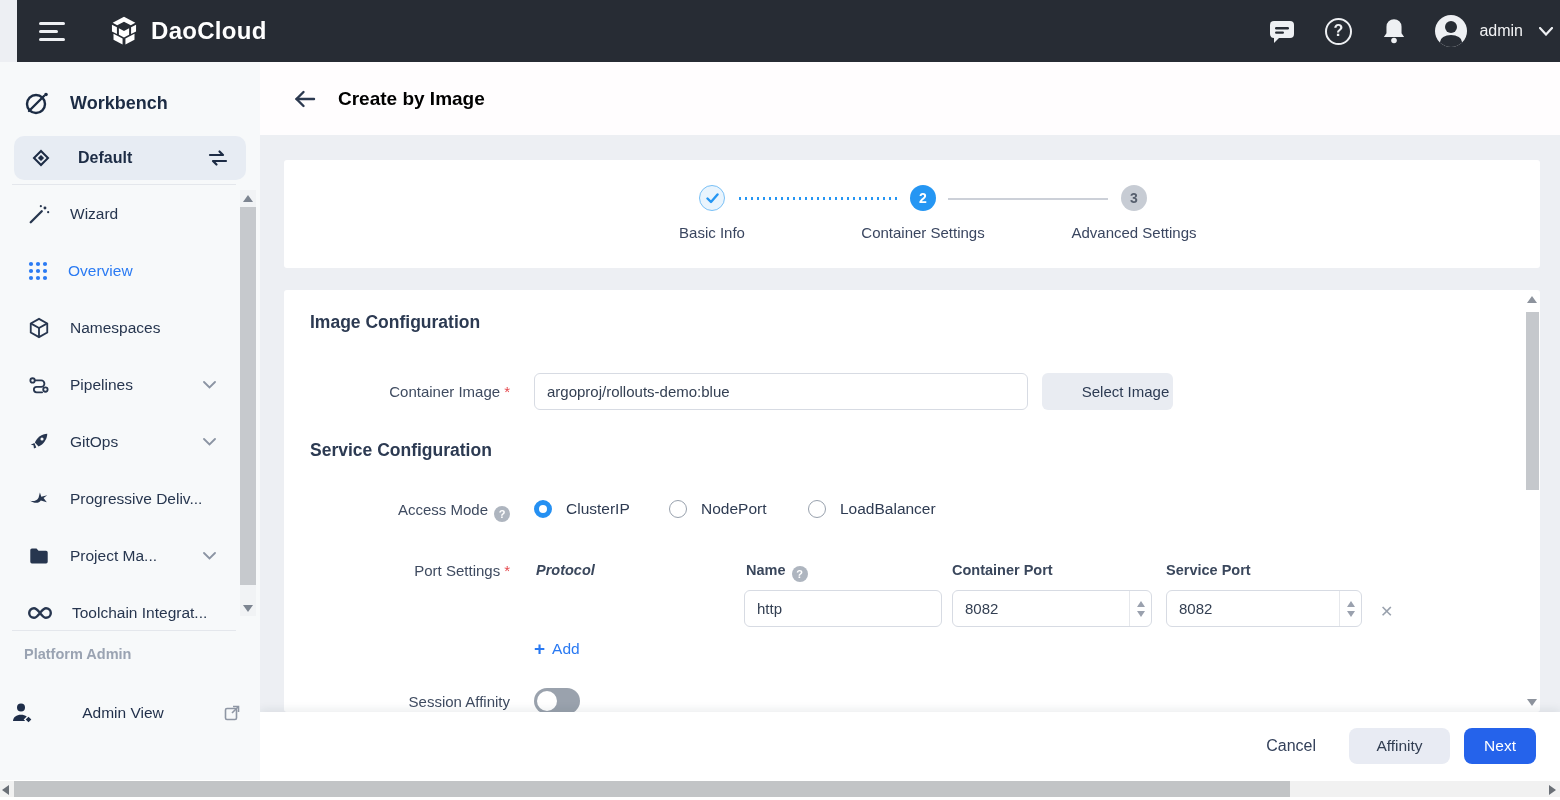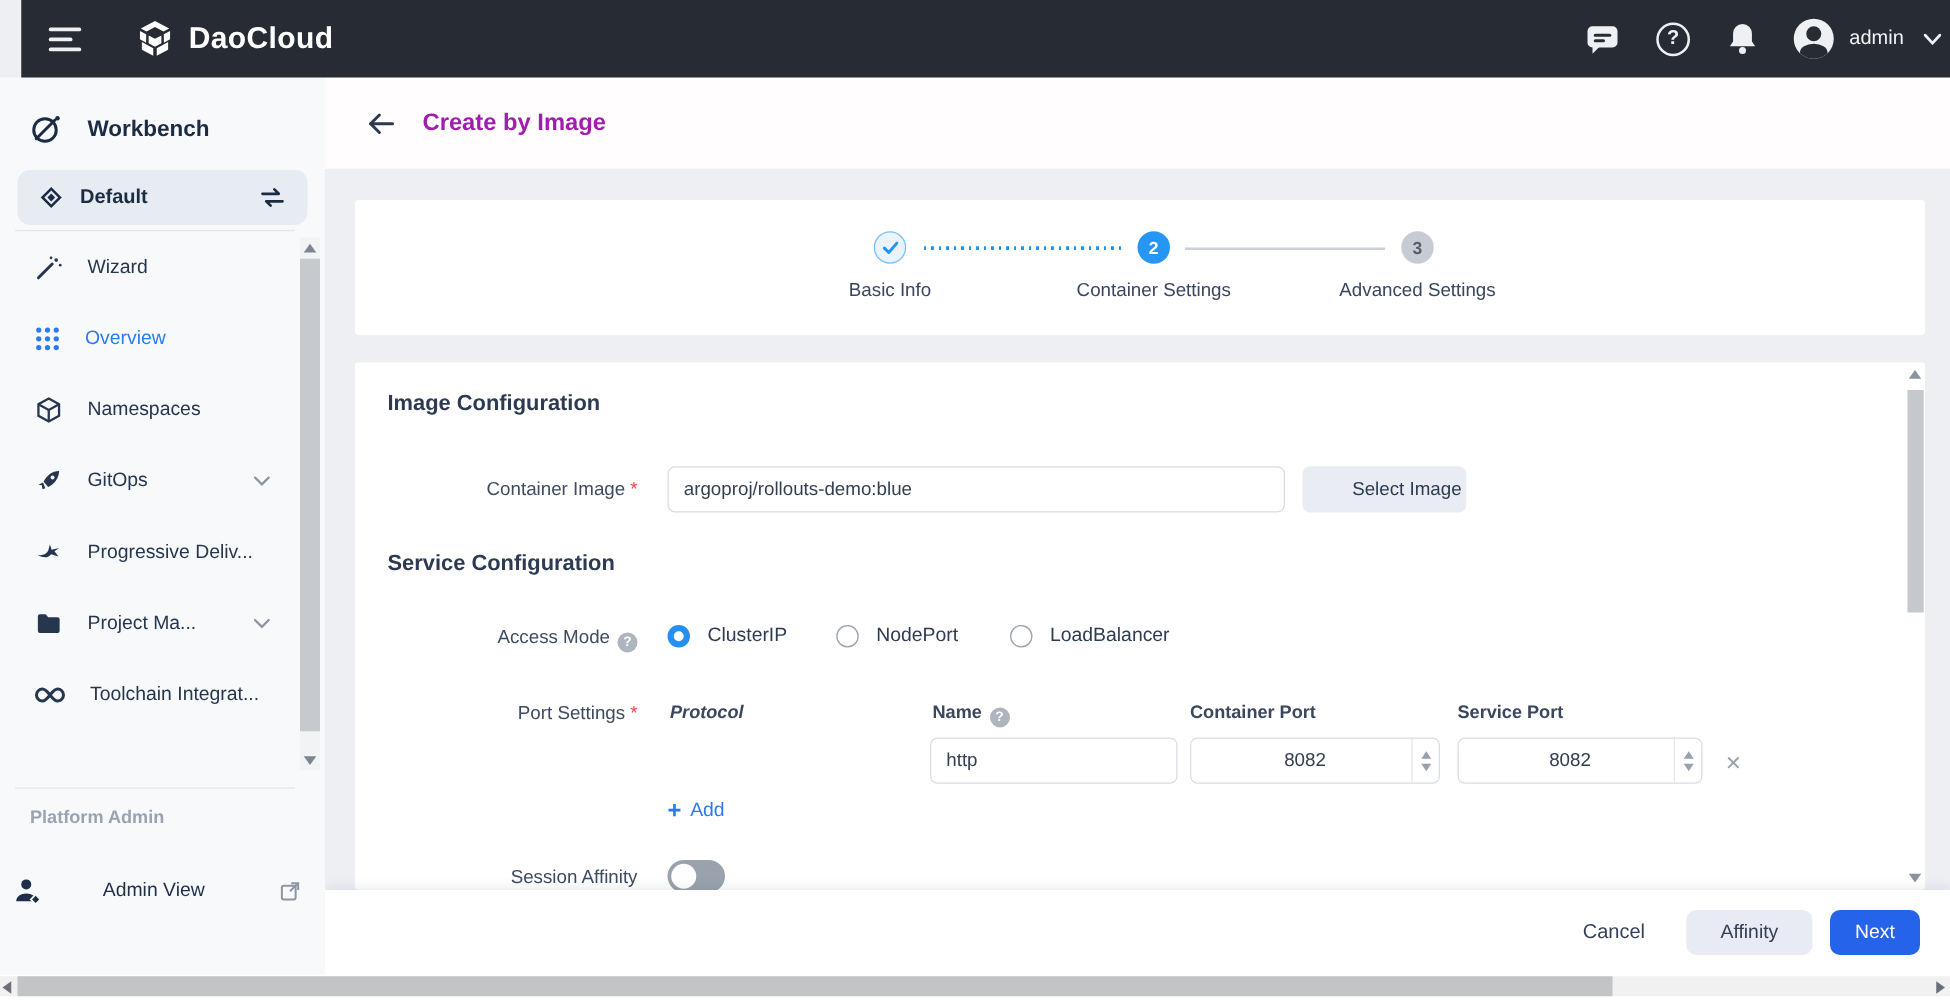--- a/index.html
+++ b/index.html
@@ -21,21 +21,21 @@
 .avatar .head { position:absolute; top:6px; left:10px; width:12px; height:12px; border-radius:50%; background:#272c34; }
 .avatar .body { position:absolute; top:20px; left:5px; width:22px; height:14px; border-radius:50% 50% 0 0; background:#272c34; }
 .user-name { color:#f2f3f5; font-size:16px; margin-left:-14px; }
 .tb-caret { margin-left:-10px; }
 
 
 .sidebar { position:absolute; top:62px; left:0; width:260px; bottom:20px; background:#f7f9fa; z-index:20; }
 .wb-row { display:flex; align-items:center; gap:20px; padding:28px 0 0 24px; }
 .wb-title { font-size:18px; font-weight:700; color:#1c2c44; }
 .workspace-pill { position:absolute; top:74px; left:14px; width:232px; height:44px; background:#e7ecf3; border-radius:10px; display:flex; align-items:center; padding:0 16px; cursor:pointer; }
-.workspace-pill .ws-label { font-size:16px; font-weight:700; color:#1d2c45; margin-left:12px; }
+.workspace-pill .ws-label { font-size:16px; font-weight:700; color:#1d2c45; margin-left:26px; }
 .workspace-pill .swap { margin-left:auto; }
 .side-divider { position:absolute; left:12px; right:24px; height:1px; background:#e4e7ec; }
 .menu { position:absolute; top:123px; left:0; width:240px; }
 .menu-item { height:57px; display:flex; align-items:center; padding-left:28px; gap:20px; cursor:pointer; }
 .menu-item .mi-label { font-size:15.5px; color:#27364f; }
 .menu-item.active .mi-label { color:#2b7bf3; }
 .mi-caret { margin-left:auto; margin-right:24px; }
 .section-label { position:absolute; top:584px; left:24px; font-size:14.5px; font-weight:700; color:#9aa3b2; }
 .admin-item { position:absolute; top:628px; left:0; width:240px; height:46px; display:flex; align-items:center; padding-left:10px; gap:18px; cursor:pointer;justify-content:space-between; }
 .admin-item .mi-label { font-size:15.5px; color:#1f2e49; }
@@ -44,21 +44,21 @@
 .side-scroll { position:absolute; left:240px; top:128px; width:16px; height:426px; background:#f1f3f5; }
 .scroll-arrow { width:100%; height:16px; display:flex; align-items:center; justify-content:center; }
 .tri-up { width:0; height:0; border-left:5px solid transparent; border-right:5px solid transparent; border-bottom:7px solid #7d8591; }
 .tri-down { width:0; height:0; border-left:5px solid transparent; border-right:5px solid transparent; border-top:7px solid #7d8591; }
 .side-scroll .thumb { position:absolute; top:17px; left:0; width:16px; height:378px; background:#c6c9cd; }
 .side-scroll .down { position:absolute; bottom:0; }
 
 
 .main { position:absolute; top:62px; left:260px; right:0; bottom:20px; background:#edeff3; }
 .page-header { height:73px; background:#fffdfe; display:flex; align-items:center; padding-left:34px; gap:22px; }
-.page-title { font-size:19px; font-weight:700; color:#a21caf; }
+.page-title { font-size:19px; font-weight:700; color:#000000; }
 .back-btn { cursor:pointer; display:flex; align-items:center; }
 
 .card { background:#fff; border-radius:3px; margin:0 20px 0 24px; position:relative; }
 .stepper-card { margin-top:25px; height:108px; }
 .form-card { margin-top:22px; height:422px; overflow:hidden; }
 
 
 .step-circle { position:absolute; top:25px; width:26px; height:26px; border-radius:50%; display:flex; align-items:center; justify-content:center; font-size:14px; font-weight:700; }
 .step-done { left:415px; background:#e9f4fd; border:1px solid #79c0f6; }
 .step-active { left:626px; background:#2596f3; color:#fff; }
@@ -80,21 +80,21 @@
 
 .radio-opt { position:absolute; display:flex; align-items:flex-start; gap:14px; cursor:pointer; }
 .radio { width:18px; height:18px; border-radius:50%; background:#fff; }
 .radio.on { border:5px solid #2590f2; }
 .radio.off { border:1.5px solid #98a1ad; }
 .radio-label { font-size:15.5px; color:#2e3b52; }
 
 .col-head { position:absolute; font-size:14.5px; font-weight:700; color:#3a475c; }
 .select-box { position:absolute; height:37px; border:1px solid #d7dbe3; border-radius:6px; background:#fff; display:flex; align-items:center; padding:0 12px; font-size:15px; color:#333f52; cursor:pointer; }
 .select-box .sel-caret { margin-left:auto; }
-.num-input { padding-right:28px;text-align:center; }
+.num-input { padding-right:28px; }
 .spin { position:absolute; width:22px; height:35px; display:flex; flex-direction:column; align-items:center; justify-content:center; gap:4px; border-left:1px solid #e6e8ec; cursor:pointer; }
 .spin .su { width:0; height:0; border-left:4px solid transparent; border-right:4px solid transparent; border-bottom:6px solid #9aa1ae; }
 .spin .sd { width:0; height:0; border-left:4px solid transparent; border-right:4px solid transparent; border-top:6px solid #9aa1ae; }
 .x-icon { position:absolute; font-size:20px; color:#99a1ad; cursor:pointer; line-height:1; }
 .x-icon::after{ content:"\2715"; font-size:16px; }
 .add-link { position:absolute; display:flex; align-items:center; gap:7px; color:#2979f2; cursor:pointer; }
 .add-plus { font-size:19px; font-weight:700; line-height:1; }
 .add-plus::after{ content:"+"; }
 .add-text { font-size:15.5px; }
 .toggle { position:absolute; width:46px; height:26px; border-radius:13px; background:#9aa2ad; cursor:pointer; }
@@ -241,20 +241,35 @@
           <polygon points="12,2 21,7 21,17 12,22 3,17 3,7" fill="none" stroke="#27364f" stroke-width="2"></polygon>
           <polyline points="3,7 12,12 21,7" fill="none" stroke="#27364f" stroke-width="2"></polyline>
           <line x1="12" y1="12" x2="12" y2="22" stroke="#27364f" stroke-width="2"></line>
         </svg>
       </span>
       <span class="mi-label">Namespaces</span>
     </div>
     <div class="menu-item">
       <span>
         <svg width="22" height="22" viewBox="0 0 24 24">
+          <circle cx="5" cy="7" r="2.4" fill="none" stroke="#27364f" stroke-width="2"></circle>
+          <circle cx="19" cy="17" r="2.4" fill="none" stroke="#27364f" stroke-width="2"></circle>
+          <path d="M7.4 7h7a3.5 3.5 0 0 1 0 7h-5a3 3 0 0 0 0 6h6" fill="none" stroke="#27364f" stroke-width="2" stroke-linecap="round"></path>
+        </svg>
+      </span>
+      <span class="mi-label">Pipelines</span>
+      <span class="mi-caret">
+        <svg width="13" height="8" viewBox="0 0 13 8">
+            <polyline points="1,1 6.5,6.5 12,1" fill="none" stroke="#8b94a3" stroke-width="1.8" stroke-linecap="round"></polyline>
+          </svg>
+      </span>
+    </div>
+    <div class="menu-item">
+      <span>
+        <svg width="22" height="22" viewBox="0 0 24 24">
           <path d="M21 3c-6 0-11 4-13.5 9.5L11.5 17C17 14.5 21 9 21 3z" fill="#27364f"></path>
           <path d="M7 13l-4 2 3 0.5L6.5 19 9 18z" fill="#27364f"></path>
           <circle cx="15.3" cy="8.7" r="1.7" fill="#f7f9fa"></circle>
         </svg>
       </span>
       <span class="mi-label">GitOps</span>
       <span class="mi-caret">
         <svg width="13" height="8" viewBox="0 0 13 8">
             <polyline points="1,1 6.5,6.5 12,1" fill="none" stroke="#8b94a3" stroke-width="1.8" stroke-linecap="round"></polyline>
           </svg>

